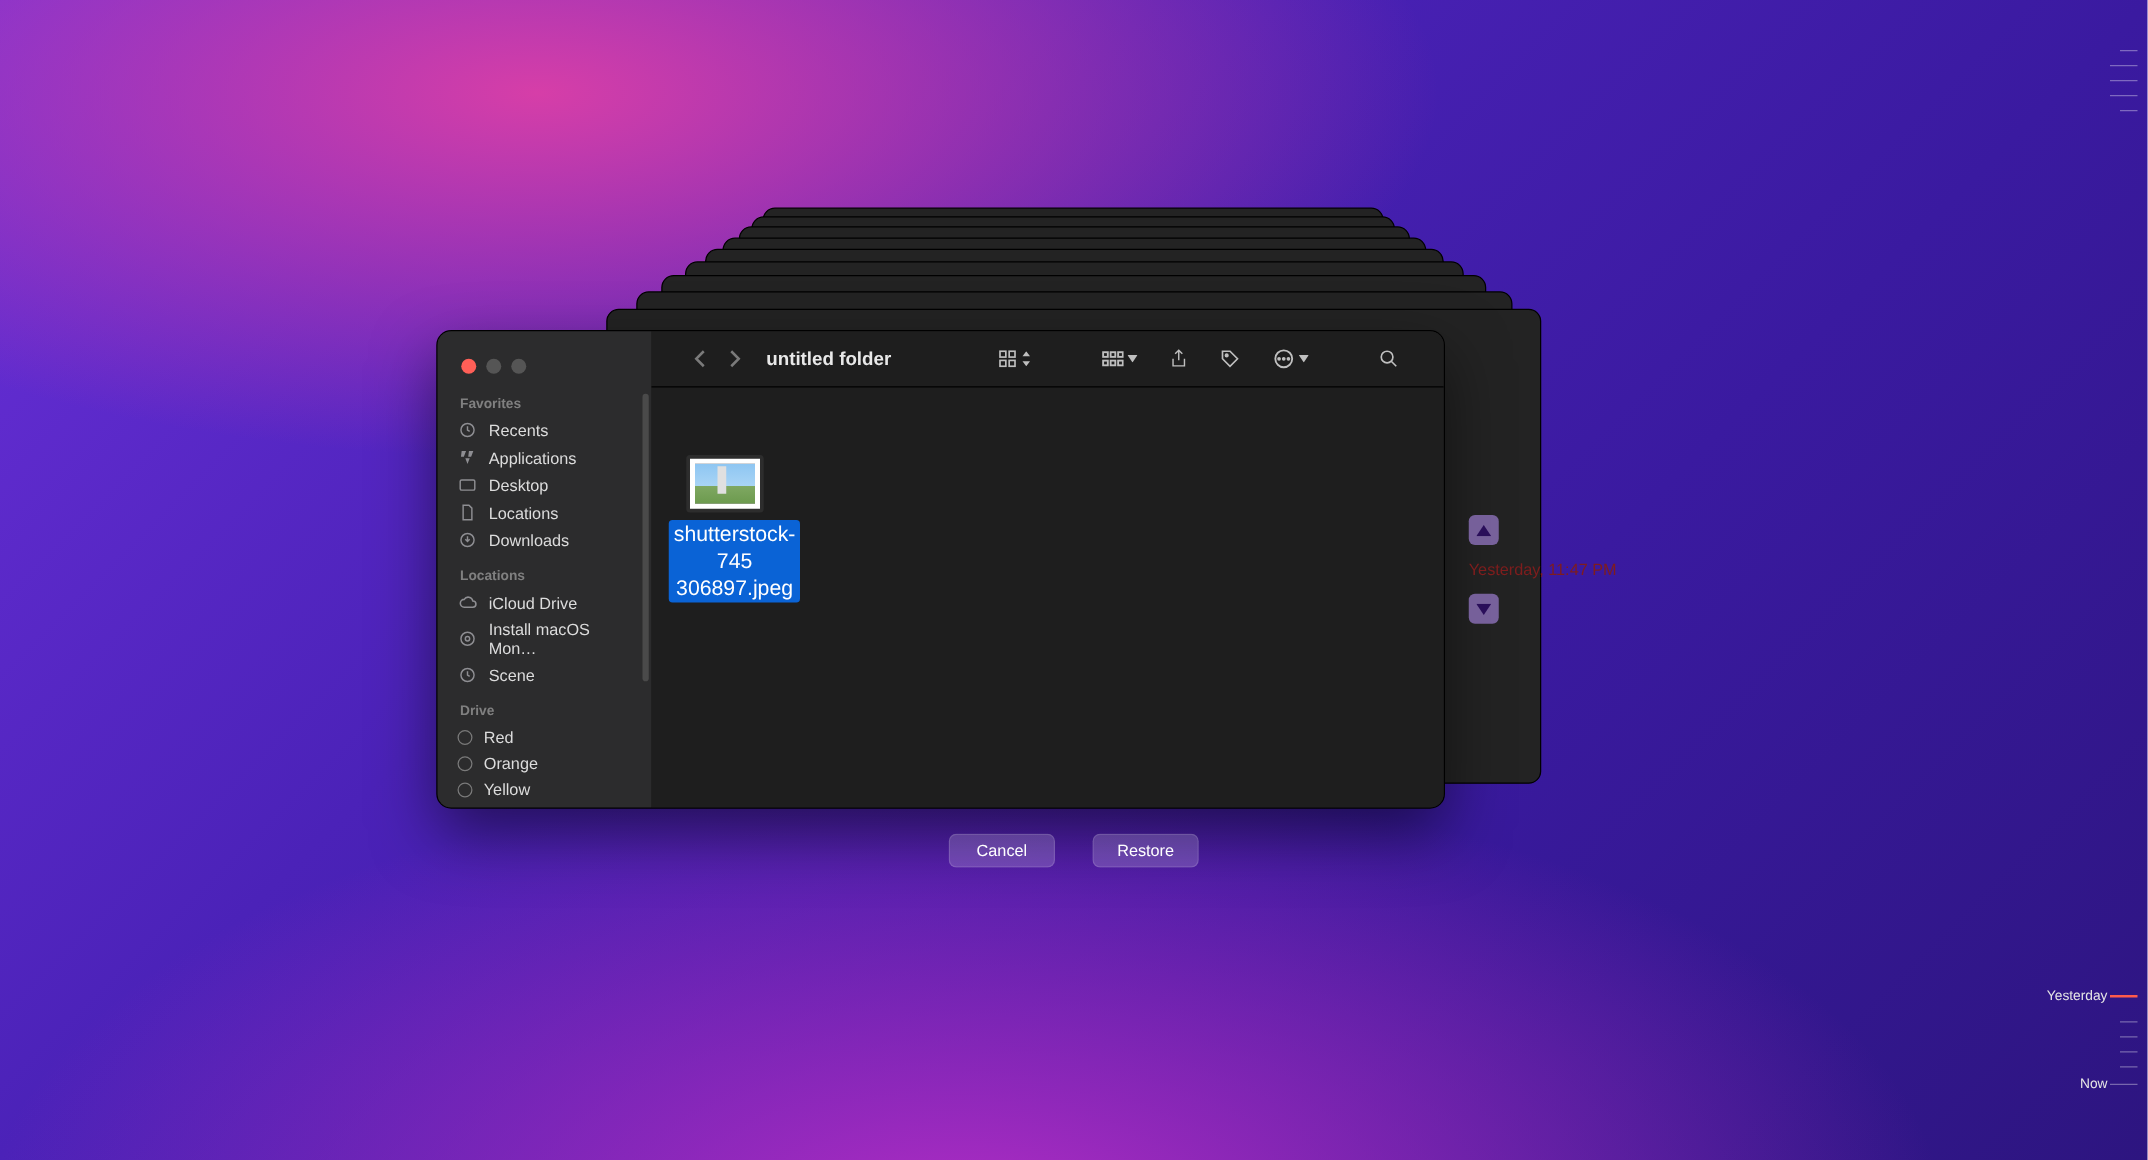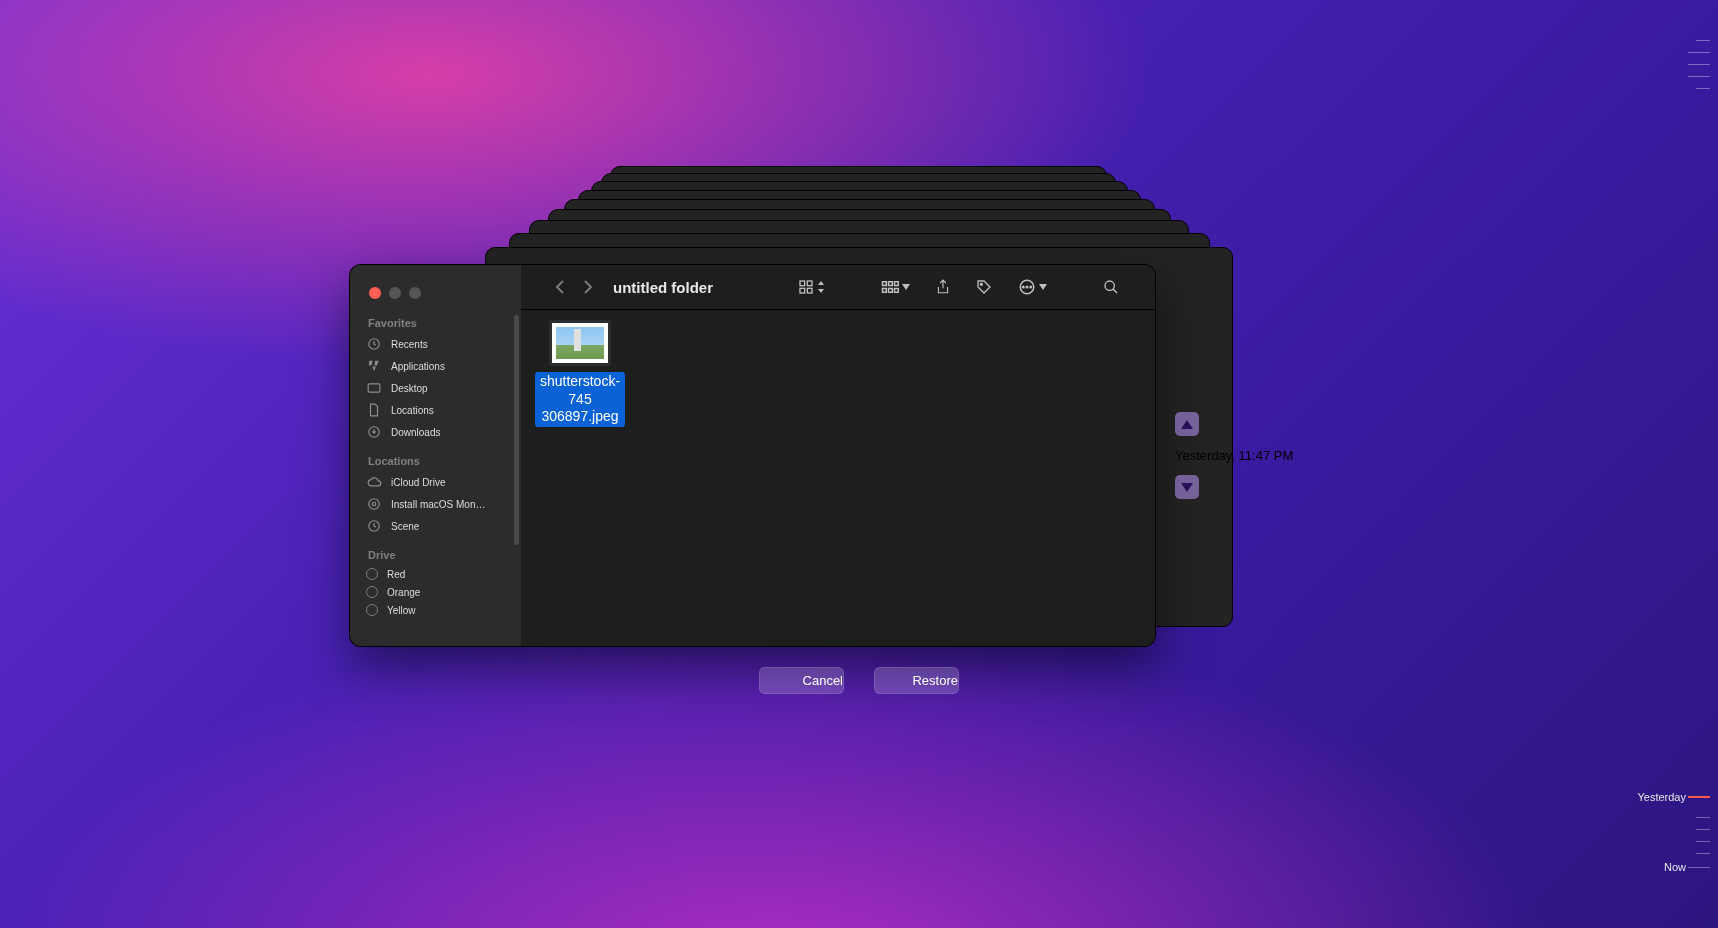--- a/index.html
+++ b/index.html
@@ -40,69 +40,69 @@
     overflow: hidden;
   }
   .sidebar-scroll { position:absolute; right:2px; top:50px; width:5px; height:230px; background:#4a4a4a; border-radius:3px; }
   .traffic { display:flex; gap:8px; padding:10px 0 14px 19px; }
   .traffic span { width:12px; height:12px; border-radius:50%; }
   .tl-close { background:#ff5f57; }
   .tl-min   { background:#555; }
   .tl-max   { background:#555; }
   .side-section { padding: 0 14px 8px 14px; }
   .side-header { font-size:11px; color:#808080; font-weight:600; margin:4px 0 4px 4px; }
-  .side-item { display:flex; align-items:center; gap:9px; padding:3px 0 3px 2px; color:#dcdcdc; font-size:10px; cursor:default; border-radius:5px; }
+  .side-item { display:flex; align-items:center; gap:9px; padding:3px 0 3px 2px; color:#dcdcdc; font-size:13px; cursor:default; border-radius:5px; }
   .side-item .ico { width:16px; height:16px; display:flex; align-items:center; justify-content:center; color:#8e8e92; flex-shrink:0;}
   .tag-dot { width:12px; height:12px; border-radius:50%; border:1px solid #7a7a7a; }
 
   .main { flex:1; background:#1e1e1e; display:flex; flex-direction:column; }
   .toolbar {
     height:45px; display:flex; align-items:center; padding:0 28px; gap:10px;
     border-bottom:1px solid #000;
   }
   .nav-arrows { display:flex; gap:18px; color:#7a7a7a; margin-left:6px; }
   .nav-arrows span { font-size:16px; }
   .title { color:#e8e8e8; font-weight:600; font-size:15px; margin-left:10px; }
   .tool-spacer { flex:1; }
   .tool-ico { color:#bfbfbf; display:flex; align-items:center; gap:3px; padding:0 8px; font-size:14px;}
   .content { flex:1; padding:10px 14px; overflow:auto; }
   .file {
-    width:90px; text-align:center; font-size:14px; color:#fff;
+    width:90px; text-align:center; font-size:17px; color:#fff;margin-top:44px;
   }
   .thumb {
     width:62px; height:46px; margin:0 auto 6px auto; background:#2d2d2d; border-radius:3px;
     padding:3px; display:flex; align-items:center; justify-content:center;
   }
   .thumb-inner{
     width:100%; height:100%;
     background:linear-gradient(to bottom,#8ec6f2 0%,#a8d4f5 55%,#7fa862 55%,#6c9a4e 100%);
     border:4px solid #fff; position:relative;
   }
   .thumb-inner::after{
     content:""; position:absolute; left:18px; bottom:8px; width:7px; height:22px; background:#e0e0e0;
   }
   .file-name { background:#0a63d6; border-radius:3px; padding:1px 4px; display:inline-block; line-height:1.25;}
 
   
   .btn-row { position:absolute; left:50%; top:667px; transform:translateX(-50%); display:flex; gap:30px; }
   .btn {
     min-width:85px; height:27px; border-radius:6px; color:#fff; font-size:13px;
-    display:flex; align-items:center; justify-content:flex-end;
+    display:flex; align-items:center; justify-content:center;
     background:rgba(255,255,255,0.18); border:1px solid rgba(255,255,255,0.12);
     cursor:pointer;
   }
 
   
   .tm-nav { position:absolute; left:1175px; top:412px; display:flex; flex-direction:column; align-items:flex-start; gap:10px;}
   .tm-arrow {
     width:24px; height:24px; border-radius:5px; background:rgba(190,150,255,0.55);
     display:flex; align-items:center; justify-content:center; color:#2a0e5a; font-size:13px; font-weight:bold;
     cursor:pointer;
   }
-  .tm-ts { color:#000000; font-size:13px; font-weight:500; margin:2px 0 2px 0;}
+  .tm-ts { color:#7f1d1d; font-size:13px; font-weight:500; margin:2px 0 2px 0;}
 
   
   .timeline { position:absolute; right:0; top:30px; bottom:30px; width:60px; }
   .tick { position:absolute; right:8px; height:1px; background:rgba(255,255,255,0.35); }
   .tick.red { background:#ff5a4c; height:2px; }
   .tl-label { position:absolute; color:#e6e6e6; font-size:11px; text-align:right; }
 
   svg { display:block; }
 </style>
 </head>

